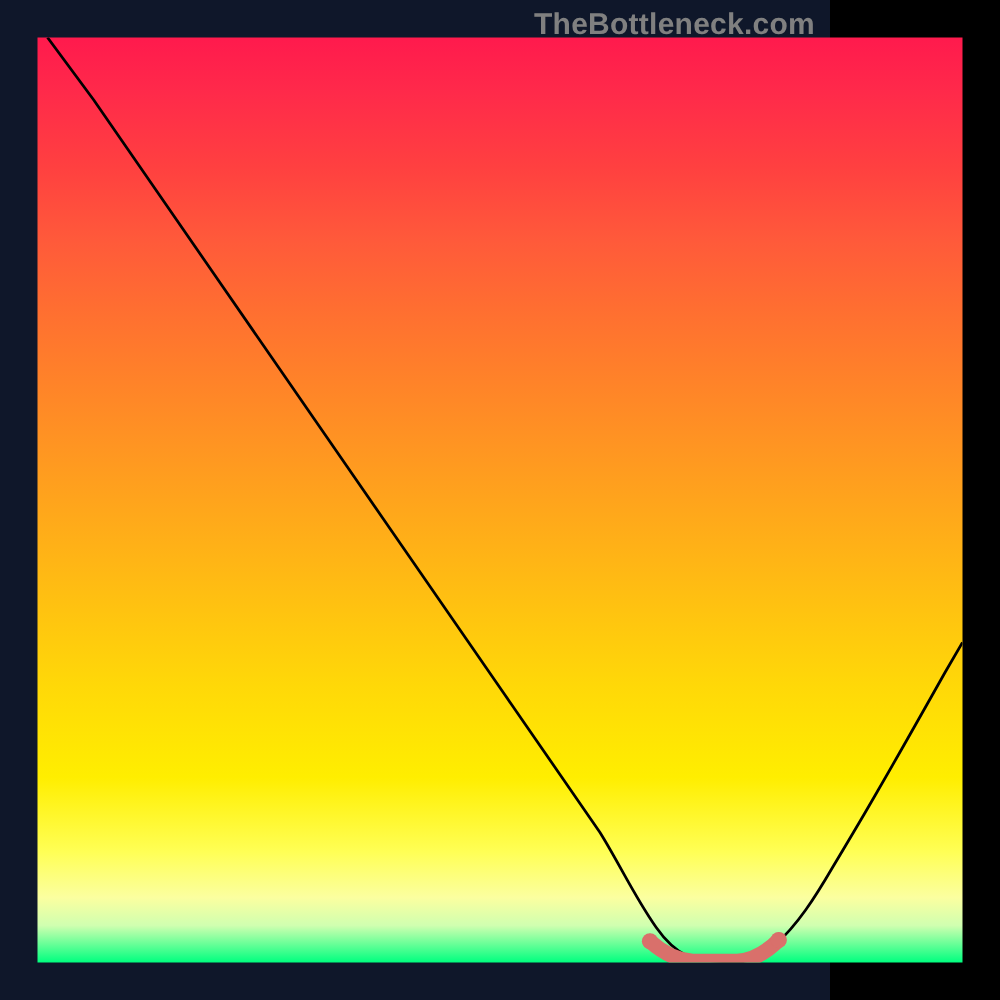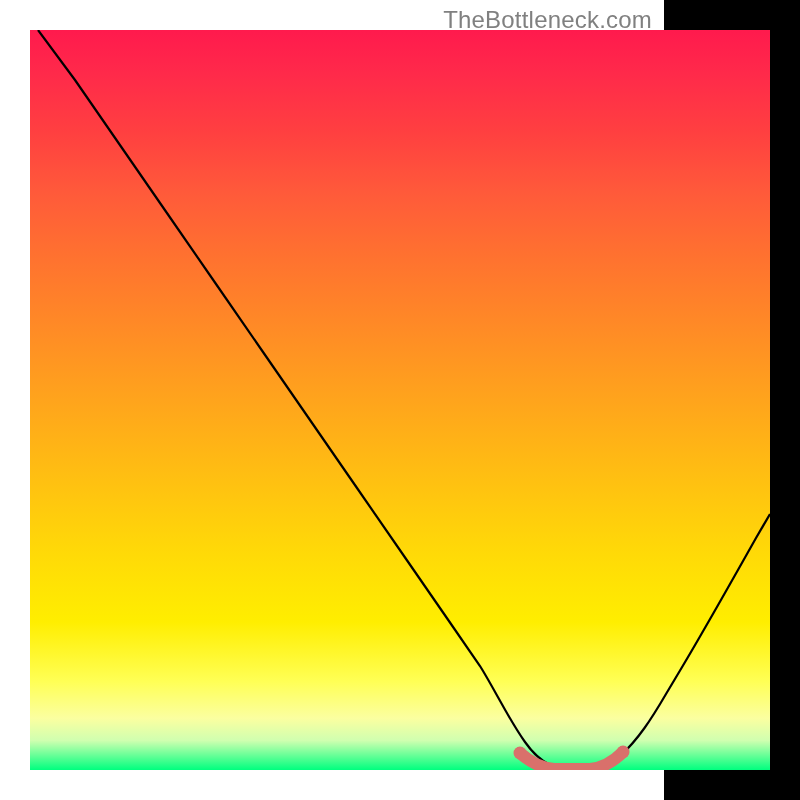--- a/index.html
+++ b/index.html
@@ -1,17 +1,17 @@
 <!DOCTYPE html>
 <html><head>
 <meta charset="utf-8">
 <style>
   * { margin: 0; padding: 0; box-sizing: border-box; }
   html, body { width: 800px; height: 800px; background: #000; overflow: hidden; }
-  .wrapper { position: relative; width: 664px; height: 800px; background: #ffffff; }
+  .wrapper { position: relative; width: 664px; height: 800px; background: #0f172a; font-weight: bold; }
   .plot-area {
     position: absolute;
     left: 30px;
     top: 30px;
     width: 740px;
     height: 740px;
     background: linear-gradient(
       to bottom,
       #ff1a4d 0%,
       #ff2a4a 6%,

